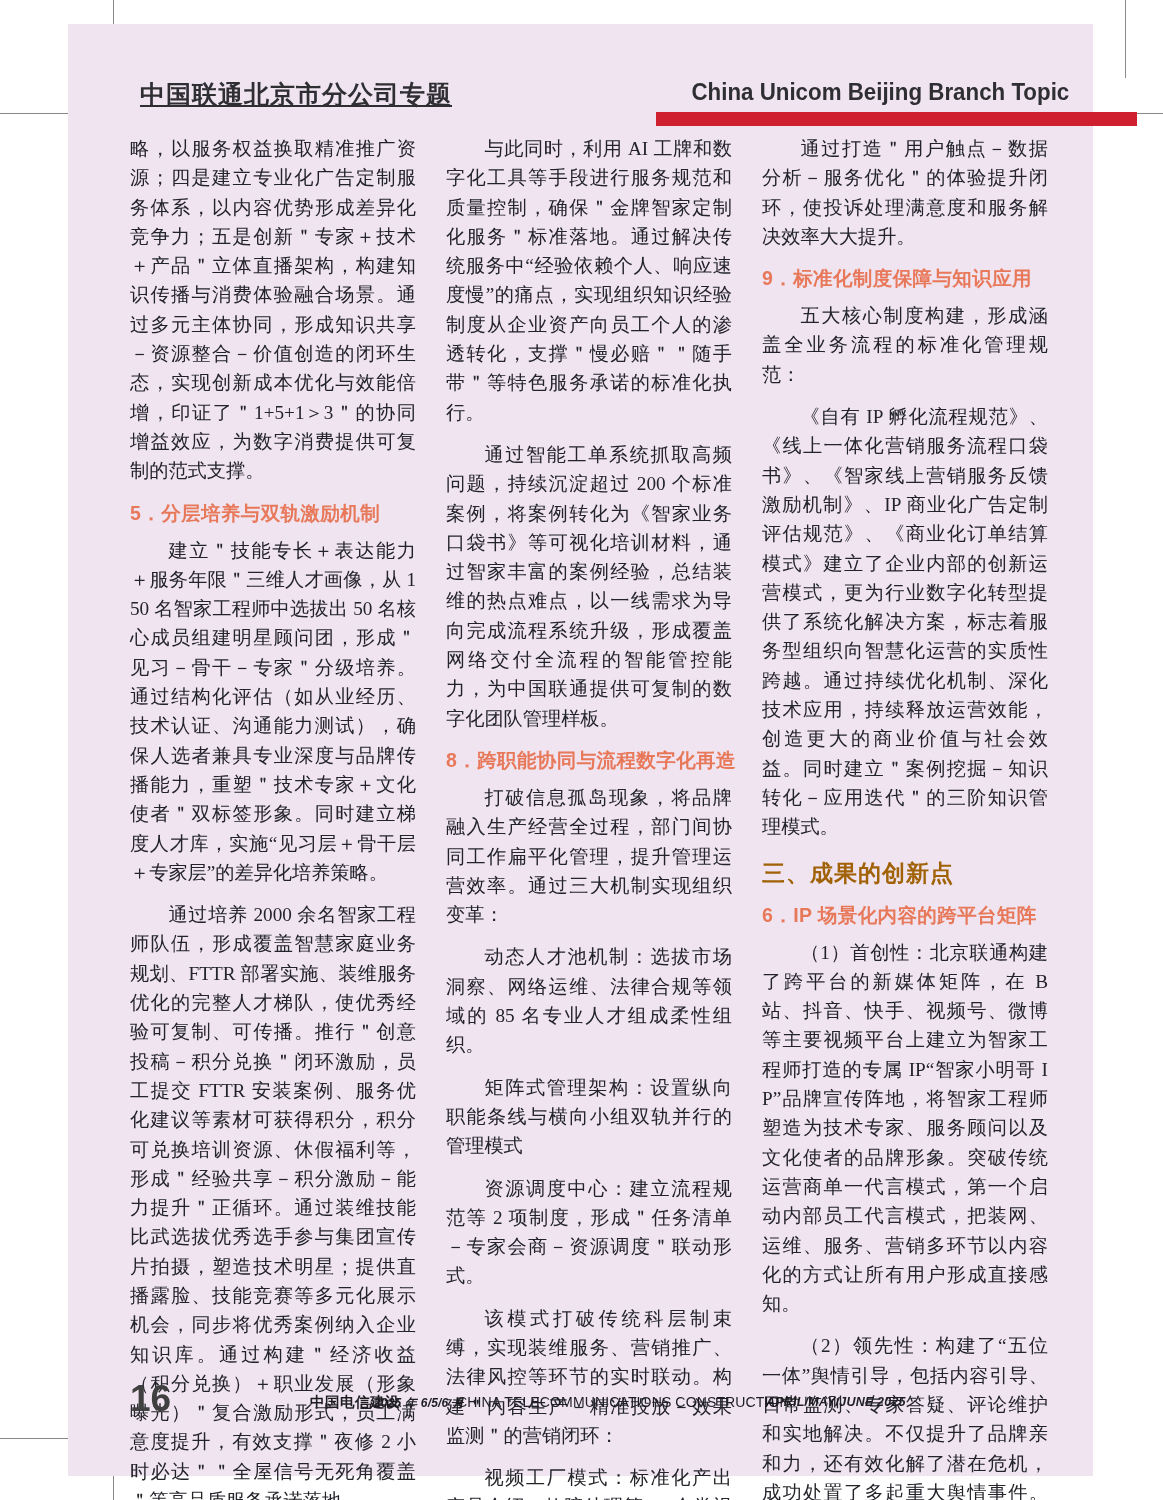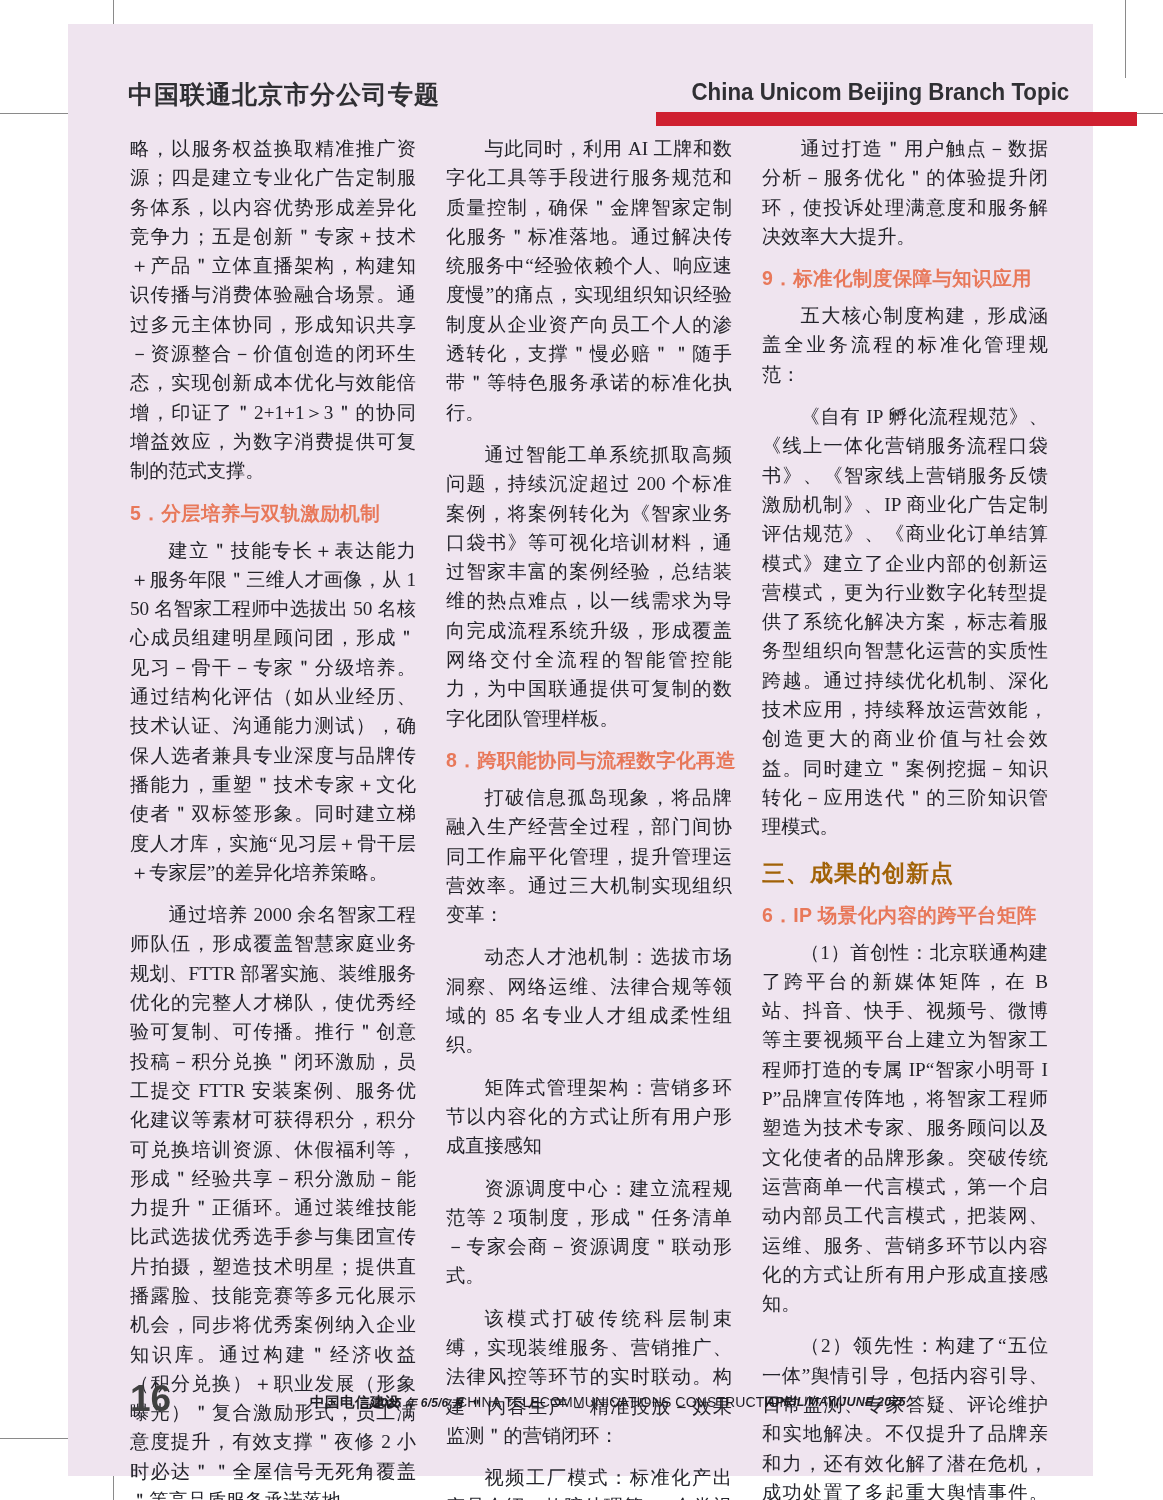--- a/index.html
+++ b/index.html
@@ -36,28 +36,29 @@
   
   #header {
     position: absolute;
     left: 0;
     top: 0;
     width: 100%;
     height: 96px;
   }
   #header-cn {
     position: absolute;
-    left: 60px;
+    left: 72px;
     top: 54px;
     font-family: "Liberation Sans", "DejaVu Sans", sans-serif;
     font-weight: bold;
     font-size: 25px;
     letter-spacing: 1px;
     color: #2f2f33;
     white-space: nowrap;
+    text-decoration: underline;
   }
   #header-en {
     position: absolute;
     right: 24px;
     top: 54px;
     font-family: "Liberation Sans", "DejaVu Sans", sans-serif;
     font-weight: bold;
     font-size: 24px;
     color: #2f2f33;
     white-space: nowrap;
@@ -195,32 +196,32 @@
 <div id="page">
 
   <div id="header">
     <div id="header-cn">中国联通北京市分公司专题</div>
     <div id="header-en">China Unicom Beijing Branch Topic</div>
     <div id="header-rule"></div>
   </div>
 
   <div id="cols">
     <div class="col" id="col-1">
-        <p class="body cont">略，以服务权益换取精准推广资源；四是建立专业化广告定制服务体系，以内容优势形成差异化竞争力；五是创新＂专家＋技术＋产品＂立体直播架构，构建知识传播与消费体验融合场景。通过多元主体协同，形成知识共享－资源整合－价值创造的闭环生态，实现创新成本优化与效能倍增，印证了＂2+1+1＞3＂的协同增益效应，为数字消费提供可复制的范式支撑。</p>
+        <p class="body cont">略，以服务权益换取精准推广资源；四是建立专业化广告定制服务体系，以内容优势形成差异化竞争力；五是创新＂专家＋技术＋产品＂立体直播架构，构建知识传播与消费体验融合场景。通过多元主体协同，形成知识共享－资源整合－价值创造的闭环生态，实现创新成本优化与效能倍增，印证了＂1+5+1＞3＂的协同增益效应，为数字消费提供可复制的范式支撑。</p>
         <h3 class="sec">5．分层培养与双轨激励机制</h3>
         <p class="body">建立＂技能专长＋表达能力＋服务年限＂三维人才画像，从 150 名智家工程师中选拔出 50 名核心成员组建明星顾问团，形成＂见习－骨干－专家＂分级培养。通过结构化评估（如从业经历、技术认证、沟通能力测试），确保人选者兼具专业深度与品牌传播能力，重塑＂技术专家＋文化使者＂双标签形象。同时建立梯度人才库，实施“见习层＋骨干层＋专家层”的差异化培养策略。</p>
         <p class="body">通过培养 2000 余名智家工程师队伍，形成覆盖智慧家庭业务规划、FTTR 部署实施、装维服务优化的完整人才梯队，使优秀经验可复制、可传播。推行＂创意投稿－积分兑换＂闭环激励，员工提交 FTTR 安装案例、服务优化建议等素材可获得积分，积分可兑换培训资源、休假福利等，形成＂经验共享－积分激励－能力提升＂正循环。通过装维技能比武选拔优秀选手参与集团宣传片拍摄，塑造技术明星；提供直播露脸、技能竞赛等多元化展示机会，同步将优秀案例纳入企业知识库。通过构建＂经济收益（积分兑换）＋职业发展（形象曝光）＂复合激励形式，员工满意度提升，有效支撑＂夜修 2 小时必达＂＂全屋信号无死角覆盖＂等高品质服务承诺落地。</p>
       </div>
     <div class="col" id="col-2">
         <p class="body">与此同时，利用 AI 工牌和数字化工具等手段进行服务规范和质量控制，确保＂金牌智家定制化服务＂标准落地。通过解决传统服务中“经验依赖个人、响应速度慢”的痛点，实现组织知识经验制度从企业资产向员工个人的渗透转化，支撑＂慢必赔＂＂随手带＂等特色服务承诺的标准化执行。</p>
         <p class="body">通过智能工单系统抓取高频问题，持续沉淀超过 200 个标准案例，将案例转化为《智家业务口袋书》等可视化培训材料，通过智家丰富的案例经验，总结装维的热点难点，以一线需求为导向完成流程系统升级，形成覆盖网络交付全流程的智能管控能力，为中国联通提供可复制的数字化团队管理样板。</p>
         <h3 class="sec">8．跨职能协同与流程数字化再造</h3>
         <p class="body">打破信息孤岛现象，将品牌融入生产经营全过程，部门间协同工作扁平化管理，提升管理运营效率。通过三大机制实现组织变革：</p>
         <p class="body">动态人才池机制：选拔市场洞察、网络运维、法律合规等领域的 85 名专业人才组成柔性组织。</p>
-        <p class="body">矩阵式管理架构：营销多环节以内容化的方式让所有用户形成直接感知</p>
+        <p class="body">矩阵式管理架构：设置纵向职能条线与横向小组双轨并行的管理模式</p>
         <p class="body">资源调度中心：建立流程规范等 2 项制度，形成＂任务清单－专家会商－资源调度＂联动形式。</p>
         <p class="body">该模式打破传统科层制束缚，实现装维服务、营销推广、法律风控等环节的实时联动。构建＂内容生产－精准投放－效果监测＂的营销闭环：</p>
         <p class="body">视频工厂模式：标准化产出产品介绍、故障处理等 10 余类视频，累计制作 251 条支短视频。</p>
       </div>
     <div class="col" id="col-3">
         <p class="body">通过打造＂用户触点－数据分析－服务优化＂的体验提升闭环，使投诉处理满意度和服务解决效率大大提升。</p>
         <h3 class="sec">9．标准化制度保障与知识应用</h3>
         <p class="body">五大核心制度构建，形成涵盖全业务流程的标准化管理规范：</p>
         <p class="body">《自有 IP 孵化流程规范》、《线上一体化营销服务流程口袋书》、《智家线上营销服务反馈激励机制》、IP 商业化广告定制评估规范》、《商业化订单结算模式》建立了企业内部的创新运营模式，更为行业数字化转型提供了系统化解决方案，标志着服务型组织向智慧化运营的实质性跨越。通过持续优化机制、深化技术应用，持续释放运营效能，创造更大的商业价值与社会效益。同时建立＂案例挖掘－知识转化－应用迭代＂的三阶知识管理模式。</p>
         <h2 class="major">三、成果的创新点</h2>

